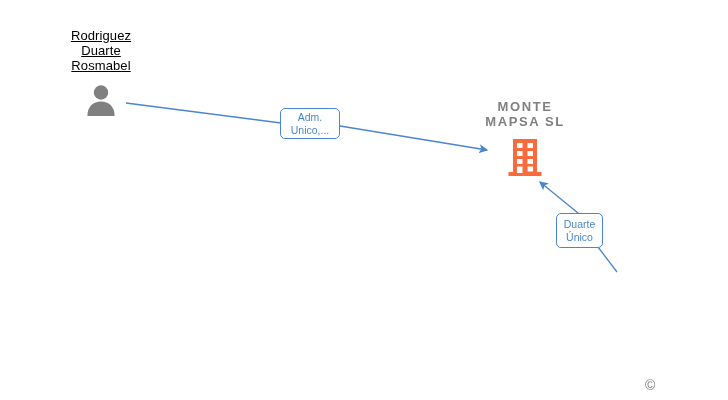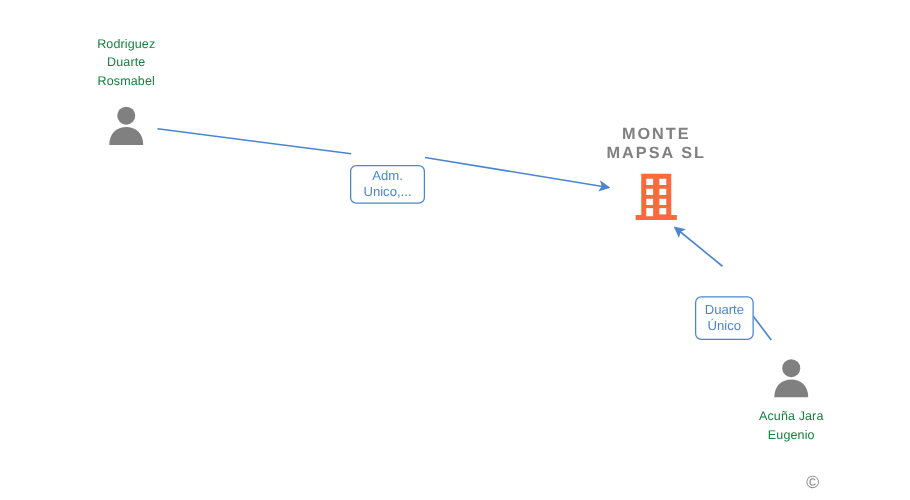--- a/index.html
+++ b/index.html
@@ -23,25 +23,26 @@
     height: 400px;
   }
 
   
   .person-node {
     position: absolute;
     width: 160px;
     text-align: center;
   }
   .person-name {
-    color: #15803d;
-    font-size: 10px;
+    color: #000000;
+    font-size: 13px;
     line-height: 15px;
     white-space: pre-line;
     letter-spacing: 0.1px;
+    text-decoration: underline;
   }
   .person-icon {
     display: block;
     margin: 0 auto;
   }
 
   
   .company-node {
     position: absolute;
     width: 180px;
@@ -70,21 +71,20 @@
     color: #4a86d0;
     font-size: 10.5px;
     line-height: 13px;
     text-align: center;
     display: flex;
     flex-direction: column;
     align-items: center;
     justify-content: center;
     white-space: pre-line;
     padding: 2px 4px;
-    margin-top: 24px;
   }
 
   
   .watermark {
     position: absolute;
     display: flex;
     align-items: center;
     gap: 4px;
   }
   .wm-c {
@@ -147,28 +147,20 @@
       <rect x="20.5" y="6" width="5.5" height="5" fill="#ffffff"></rect>
       <rect x="10" y="14" width="5.5" height="5" fill="#ffffff"></rect>
       <rect x="20.5" y="14" width="5.5" height="5" fill="#ffffff"></rect>
       <rect x="10" y="22" width="5.5" height="5" fill="#ffffff"></rect>
       <rect x="20.5" y="22" width="5.5" height="5" fill="#ffffff"></rect>
       <rect x="10" y="29.5" width="5.5" height="6.5" fill="#ffffff"></rect>
       <rect x="20.5" y="29.5" width="5.5" height="5" fill="#ffffff"></rect>
     </svg>
   </div>
 
-  <div class="person-node" style="left:553px; top:284px;">
-    <svg class="person-icon" width="34" height="34" viewBox="0 0 34 34">
-      <circle cx="17" cy="10.5" r="7.2" fill="#808080"></circle>
-      <path d="M3.4,34 C3.4,24.4 9.5,19.6 17,19.6 C24.5,19.6 30.6,24.4 30.6,34 Z" fill="#808080"></path>
-    </svg>
-    <div class="person-name" style="margin-top:8px;">Acuña Jara
-Eugenio</div>
-  </div>
 
   <div class="rel-label" style="left:280px; top:108px; width:60px; height:31px;">
     <span>Adm.
 Unico,...</span>
   </div>
 
   <div class="rel-label" style="left:556px; top:213px; width:47px; height:35px;">
     <span>Duarte
 Único</span>
   </div>

